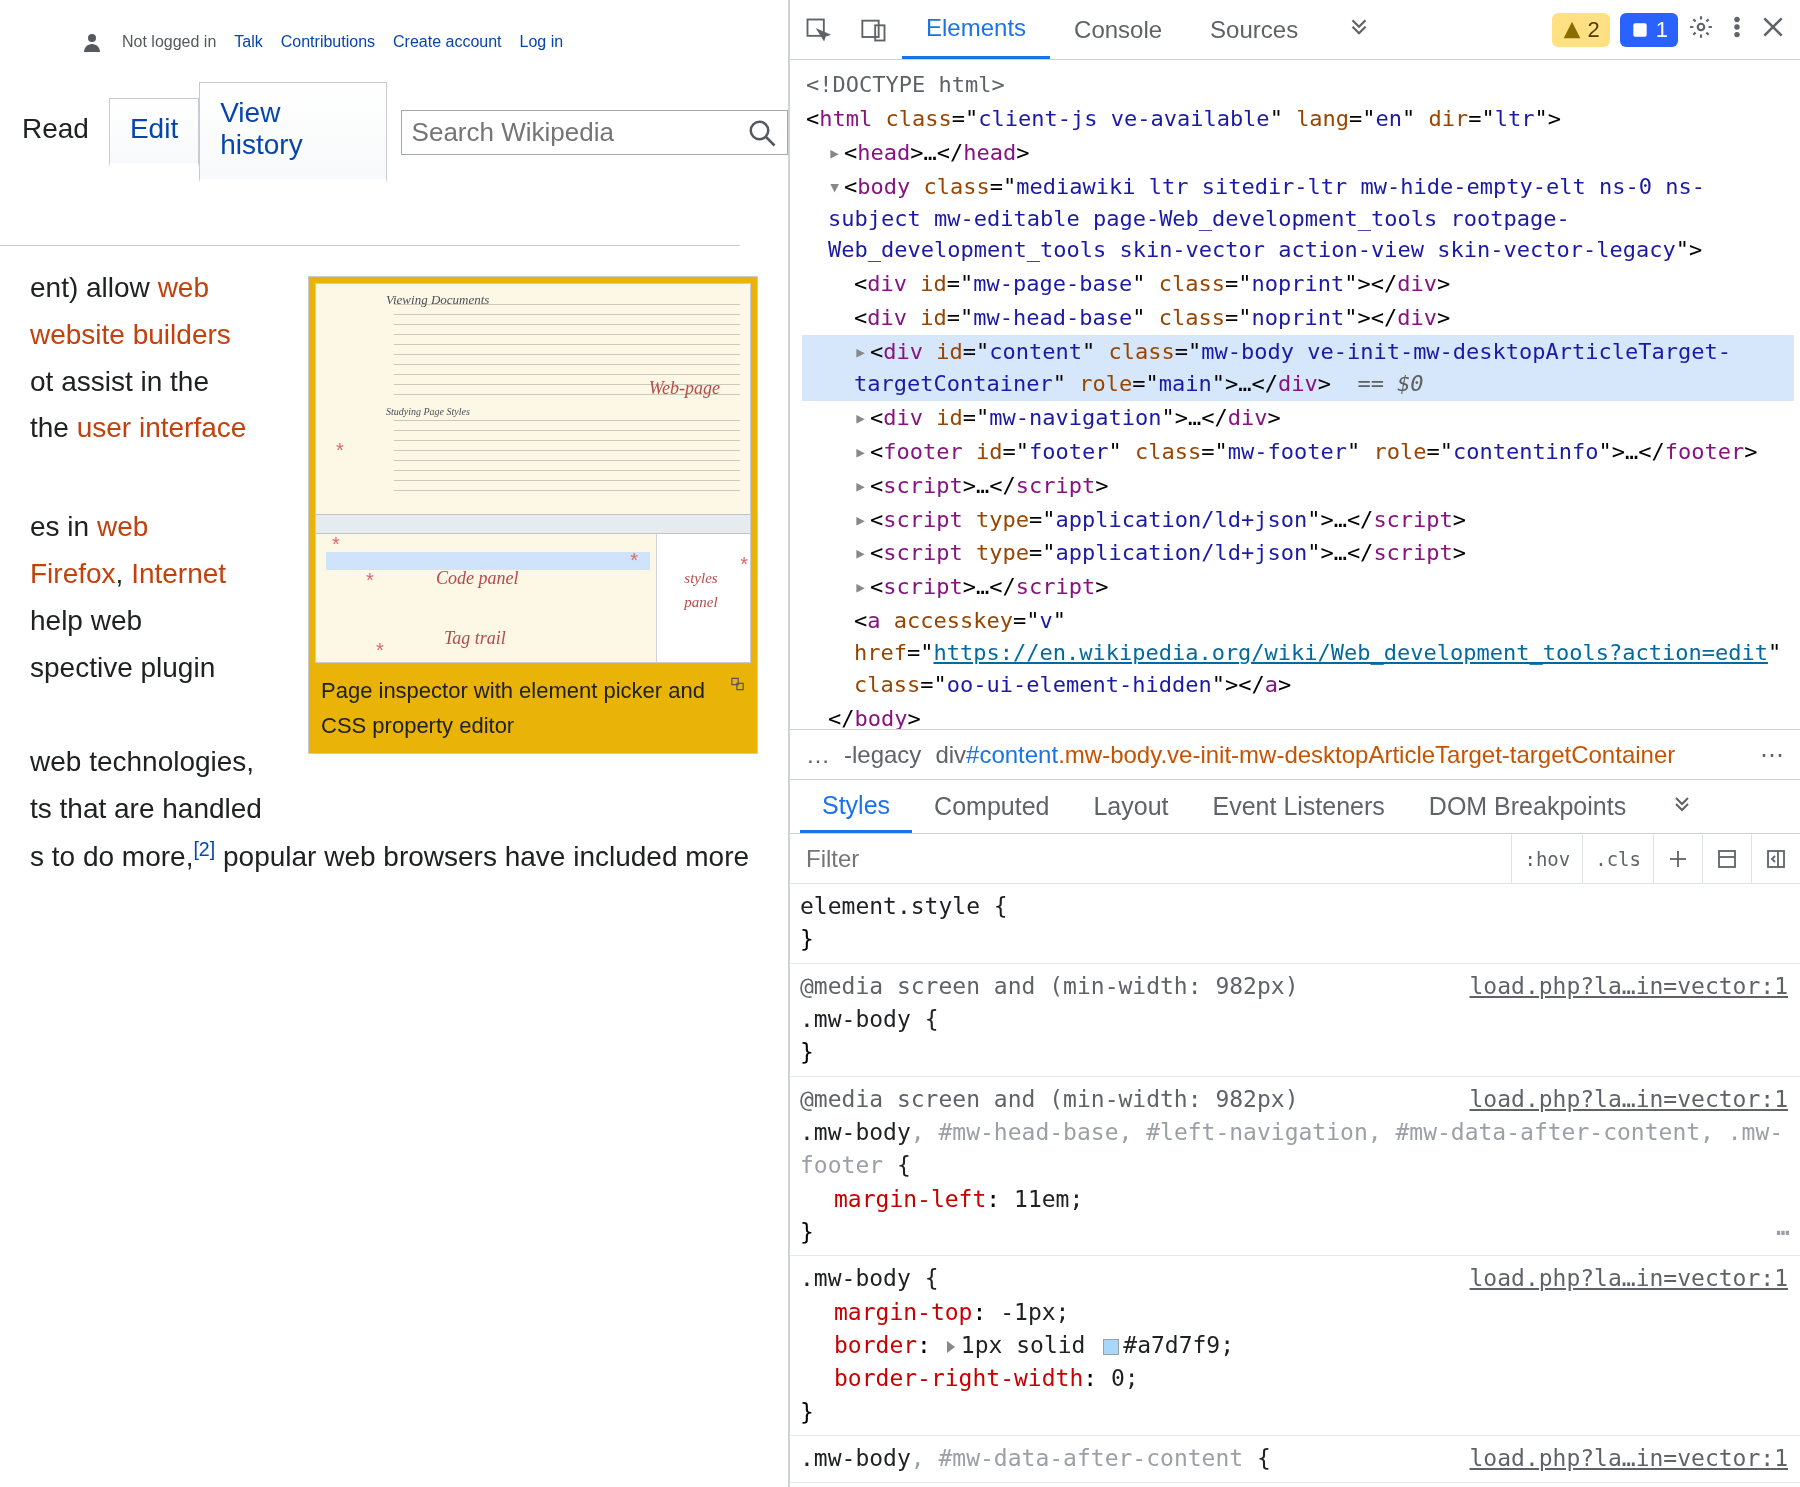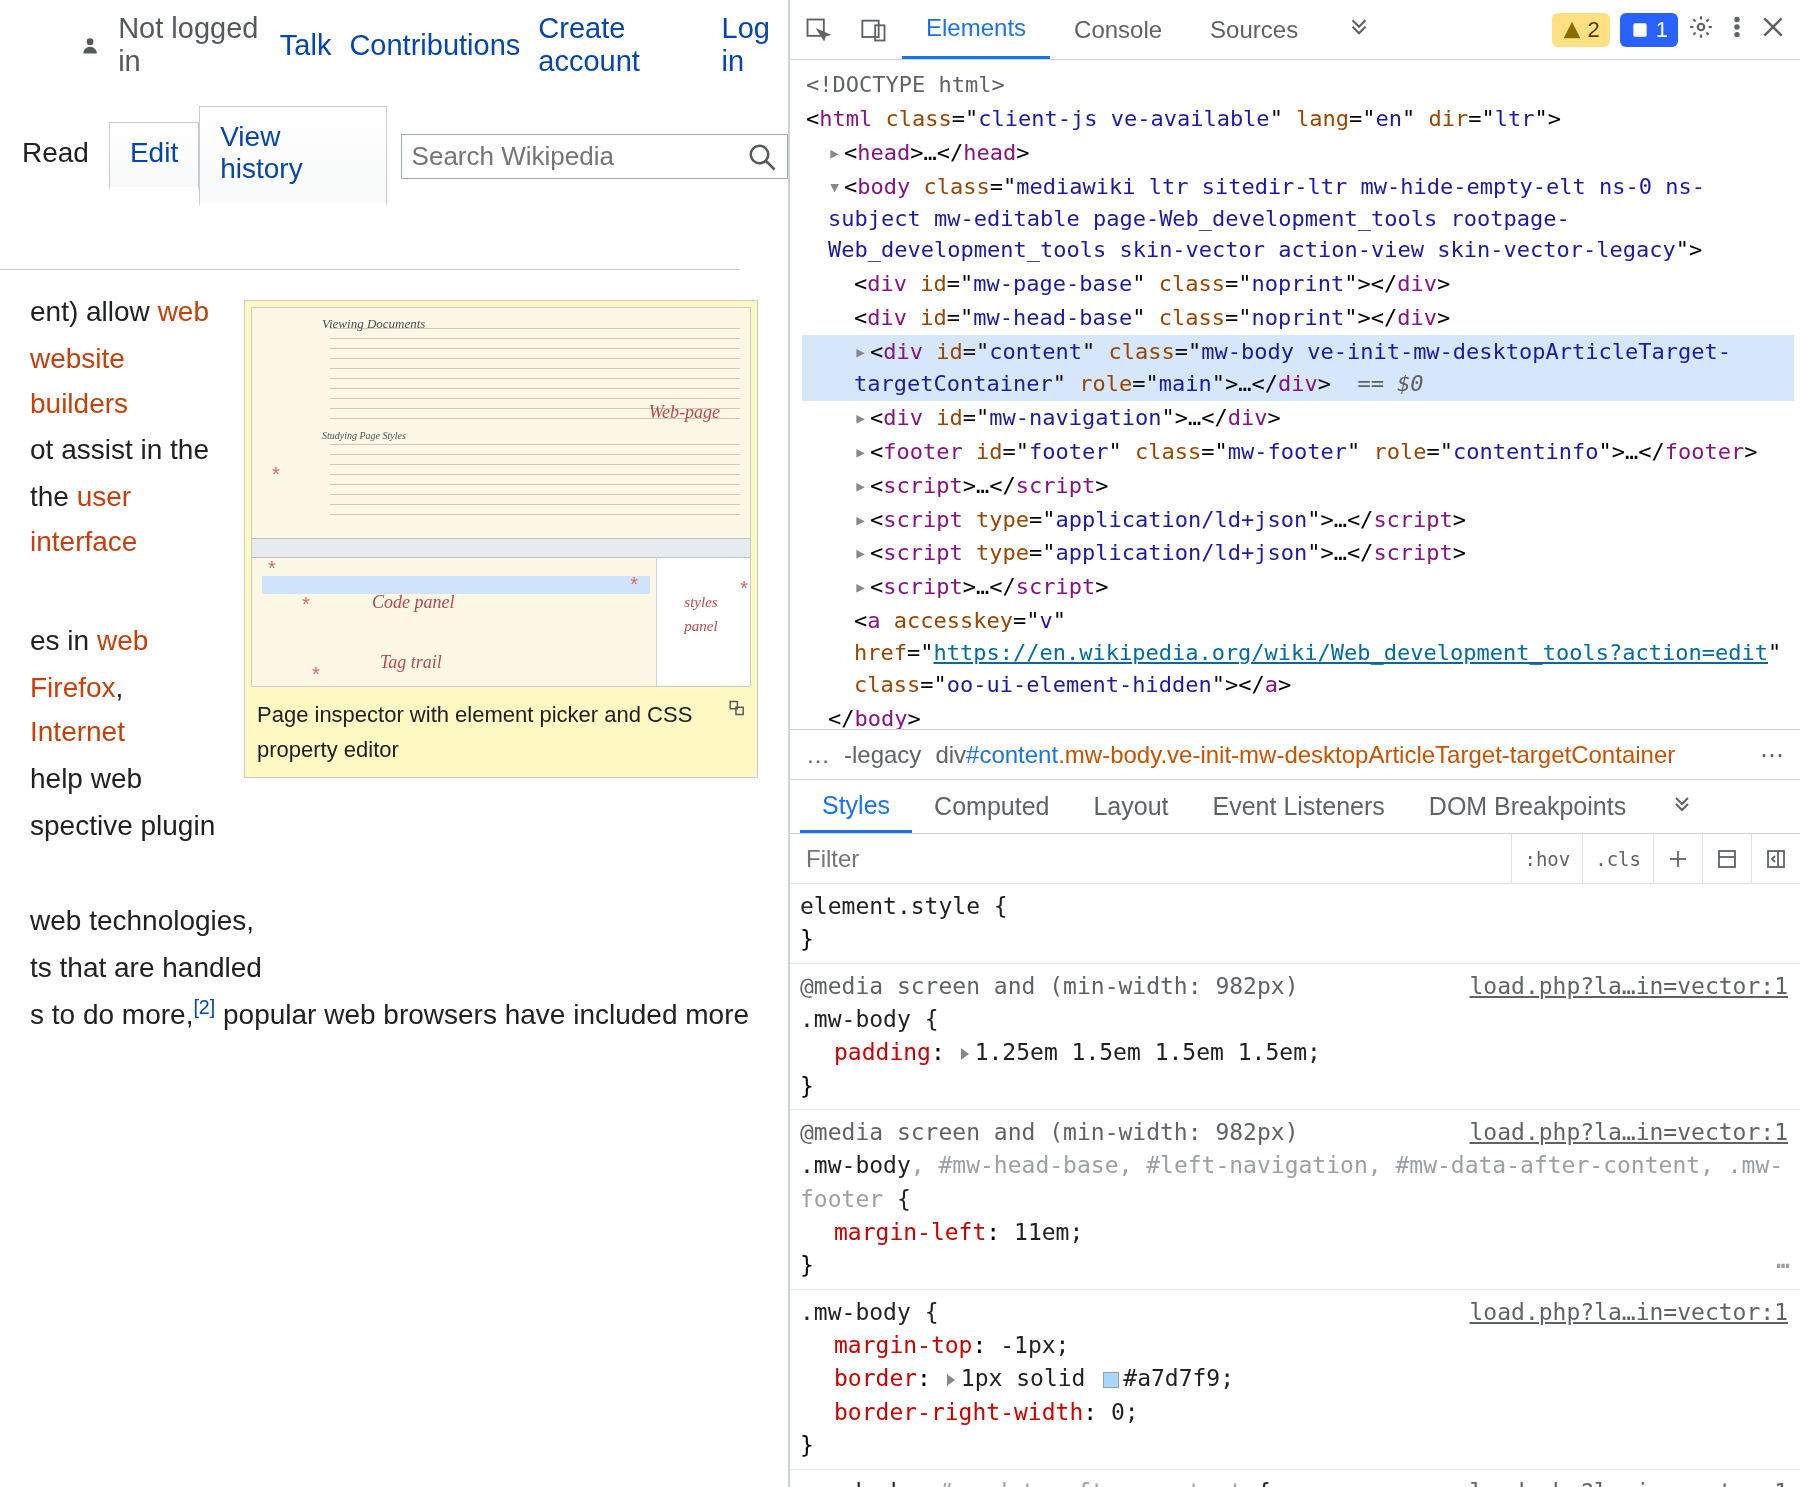--- a/index.html
+++ b/index.html
@@ -1,36 +1,36 @@
 <!DOCTYPE html>
 <html><head>
 <meta charset="utf-8">
 <style>
 * { box-sizing: border-box; margin: 0; padding: 0; }
 body { font-family: -apple-system, BlinkMacSystemFont, "Segoe UI", Arial, sans-serif; width: 1800px; height: 1487px; overflow: hidden; display: flex; background: #fff; }
 .left-panel { width: 790px; height: 100%; border-right: 2px solid #cfd2d6; position: relative; overflow: hidden; }
 .right-panel { flex: 1; display: flex; flex-direction: column; background: #fff; }
 
 
-.wiki-top-links { display: flex; gap: 18px; padding: 12px 0 28px 80px; font-size: 29px; color: #0645ad; align-items: center; }
+.wiki-top-links { display: flex; gap: 18px; padding: 30px 0 28px 80px; font-size: 16px; color: #0645ad; align-items: center; }
 .wiki-top-links .nl { color: #54595d; }
 .user-icon { width: 24px; height: 24px; fill: #54595d; }
 .wiki-tabs { display: flex; align-items: center; gap: 0; padding-left: 2px; }
 .wiki-tab { padding: 14px 20px 18px 20px; font-size: 28px; border-bottom: 4px solid transparent; }
 .wiki-tab.link { color: #0645ad; }
 .wiki-tab.active { color: #202122; }
 .wiki-tab.boxed { border-left: 1px solid #c8ccd1; border-top: 1px solid #c8ccd1; border-right: 1px solid #c8ccd1; background: linear-gradient(#fff,#f8f9fa); }
 .search-wrap { display: flex; align-items: center; border: 1px solid #a2a9b1; margin-left: 14px; padding: 6px 10px; width: 400px; }
 .search-input { border: none; outline: none; font-size: 26px; color: #72777d; flex: 1; }
 .search-icon { width: 30px; height: 30px; stroke: #54595d; fill: none; stroke-width: 2; }
 .hr { border: 0; border-top: 1px solid #c8ccd1; margin: 62px 0 0 0; width: 740px; }
 .article { padding: 20px 30px; font-size: 28px; line-height: 1.6; color: #202122; }
 .article a { color: #c2410c; text-decoration: none; margin-top: 44px; }
 .article sup { font-size: 0.7em; color: #0645ad; }
-.thumb { float: right; border: 1px solid #c8ccd1; padding: 6px; width: 514px; margin: 10px 0 20px 20px; font-size: 22px; background: #fef9c3; }
+.thumb { float: right; border: 1px solid #c8ccd1; padding: 6px; width: 450px; margin: 10px 0 20px 20px; font-size: 22px; background: #eab308; }
 .thumb-img { width: 100%; height: 380px; background: #fdf7e5; border: 1px solid #c8ccd1; position: relative; font-size: 10px; overflow: hidden; }
 .thumb-caption { padding: 10px 6px 4px 6px; display: flex; justify-content: space-between; align-items: flex-start; gap: 10px; }
 .expand-icon { width: 22px; height: 22px; stroke: #54595d; fill: none; stroke-width: 2; }
 .mini-title { font-style: italic; color: #4a5158; font-family: cursive; }
 .mini-label { position: absolute; color: #b84a4a; font-style: italic; font-family: cursive; }
 .mini-toolbar { position:absolute; left:0; top:230px; right:0; height:20px; background:#e6ebf0; border-top:1px solid #bcc3cc; border-bottom:1px solid #bcc3cc;}
 .mini-panel { position:absolute; right:0; top:250px; width:94px; bottom:0; background:#fff; border-left:1px solid #d0d4d8;}
 
 
 .dt-toolbar { display: flex; align-items: center; border-bottom: 1px solid #cfd2d6; height: 60px; font-size: 24px; color: #5f6368; }
@@ -281,21 +281,20 @@
 
   <div class="styles-pane" id="styles-pane">
       <div class="rule">
         <div class="sel-css">element.style<span class="gray"></span> {</div>
         <div>}</div>
       </div>
       <div class="rule">
         <span class="src">load.php?la…in=vector:1</span>
         <div class="media">@media screen and (min-width: 982px)</div>
         <div class="sel-css">.mw-body<span class="gray"></span> {</div>
-        <span class="indent "><span class="prop">padding</span>: <span class="tri2"></span><span class="pval">1.25em 1.5em 1.5em 1.5em;</span></span>
         <div>}</div>
       </div>
       <div class="rule">
         <span class="src">load.php?la…in=vector:1</span>
         <div class="media">@media screen and (min-width: 982px)</div>
         <div class="sel-css">.mw-body<span class="gray">, #mw-head-base, #left-navigation, #mw-data-after-content, .mw-footer</span> {</div>
         <span class="indent "><span class="prop">margin-left</span>: <span class="pval">11em;</span></span>
         <div>}</div>
         <span class="rule-opts">⋯</span>
       </div>

